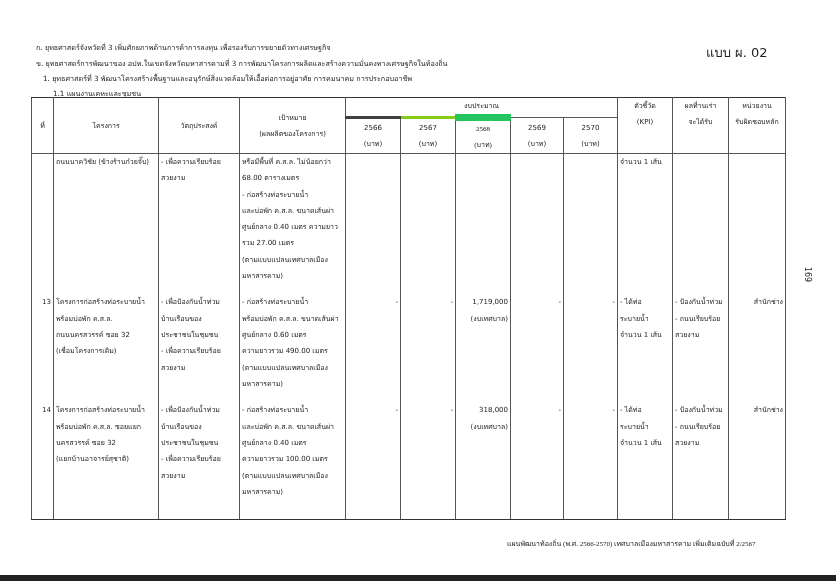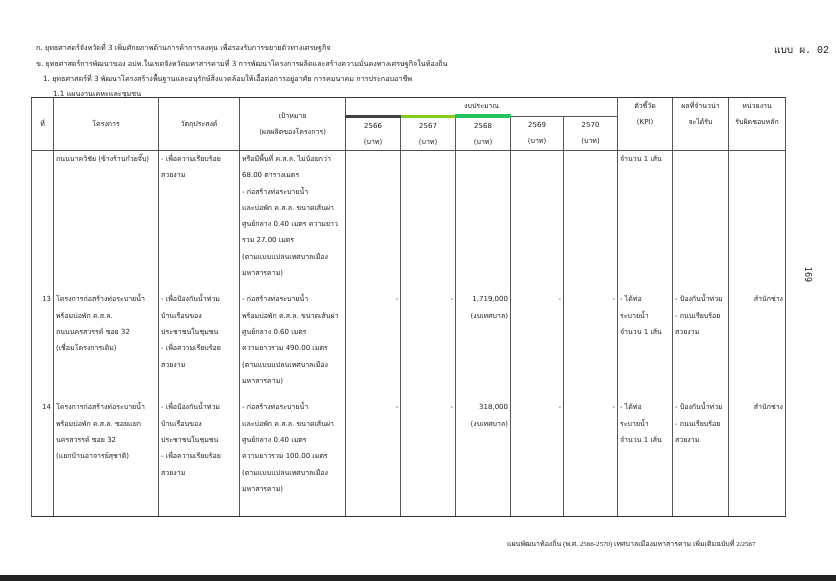--- a/index.html
+++ b/index.html
@@ -1,21 +1,21 @@
 <!DOCTYPE html>
 <html><head>
 <meta charset="utf-8">
 <style>
   html, body { margin:0; padding:0; }
   body {
     width:836px; height:581px; background:#ffffff; position:relative; overflow:hidden;
     font-family:"DejaVu Sans", sans-serif; color:#222;
   }
   .hdr { position:absolute; font-size:7.2px; white-space:nowrap; }
-  .form-code { position:absolute; left:774px; top:42px; font-size:10px;font-family:Liberation Mono, monospace; }
+  .form-code { position:absolute; left:706px; top:42px; font-size:13px; }
   table.plan {
     position:absolute; left:31px; top:97px; border-collapse:collapse;
     font-size:7px; table-layout:fixed;
   }
   table.plan th, table.plan td {
     border:1px solid #555; padding:0 2px; vertical-align:top;
   }
   table.plan th { font-weight:normal; text-align:center; vertical-align:middle; line-height:16px; }
   table.plan td { line-height:16.3px; border-top:none; border-bottom:none; }
   table.plan tr.last td { border-bottom:1.5px solid #333; }
@@ -62,38 +62,38 @@
       <th rowspan="2">
         <div>เป้าหมาย</div>
         <div>(ผลผลิตของโครงการ)</div>
       </th>
       <th colspan="5">งบประมาณ</th>
       <th rowspan="2" style="vertical-align:top;">
         <div>ตัวชี้วัด</div>
         <div>(KPI)</div>
       </th>
       <th rowspan="2" style="vertical-align:top;">
-        <div>ผลที่จำนวน่า</div>
+        <div>ผลที่านเร่า</div>
         <div>จะได้รับ</div>
       </th>
       <th rowspan="2" style="vertical-align:top;">
         <div>หน่วยงาน</div>
         <div>รับผิดชอบหลัก</div>
       </th>
     </tr>
     <tr>
       <th style="border-top:3px solid #404040;">
           <div>2566</div>
           <div>(บาท)</div>
         </th>
       <th style="border-top:3px solid #84cc16;">
           <div>2567</div>
           <div>(บาท)</div>
         </th>
-      <th style="border-top:4px solid #22c55e;">
+      <th style="border-top:7px solid #22c55e;font-family:Liberation Serif, serif;">
           <div>2568</div>
           <div>(บาท)</div>
         </th>
       <th style="border-top:1px solid #555;">
           <div>2569</div>
           <div>(บาท)</div>
         </th>
       <th style="border-top:1px solid #555;">
           <div>2570</div>
           <div>(บาท)</div>

